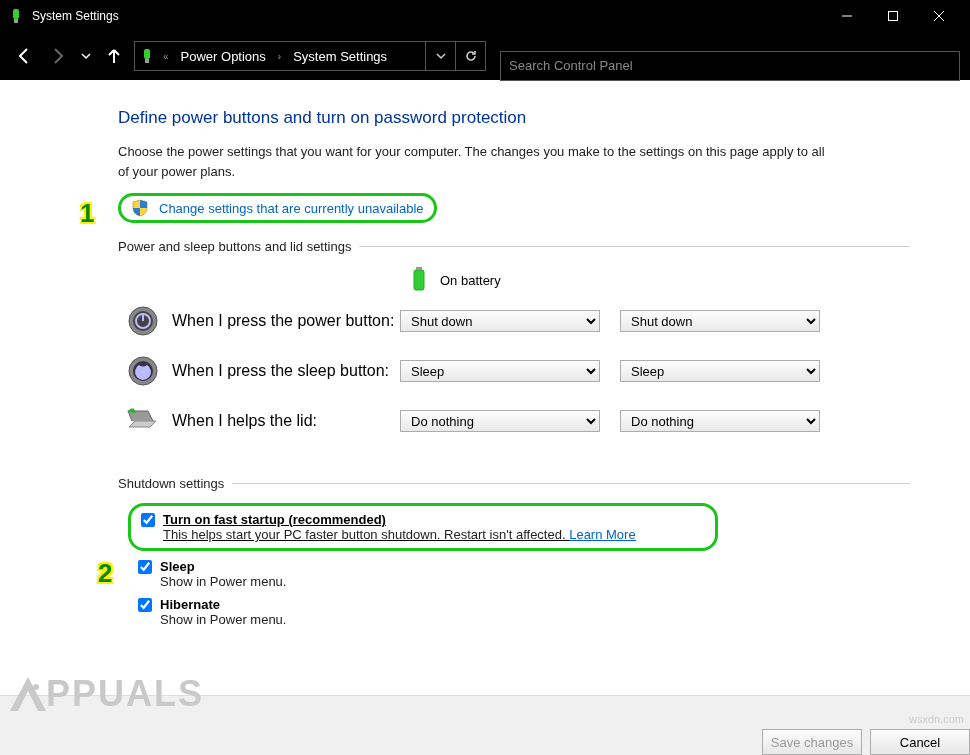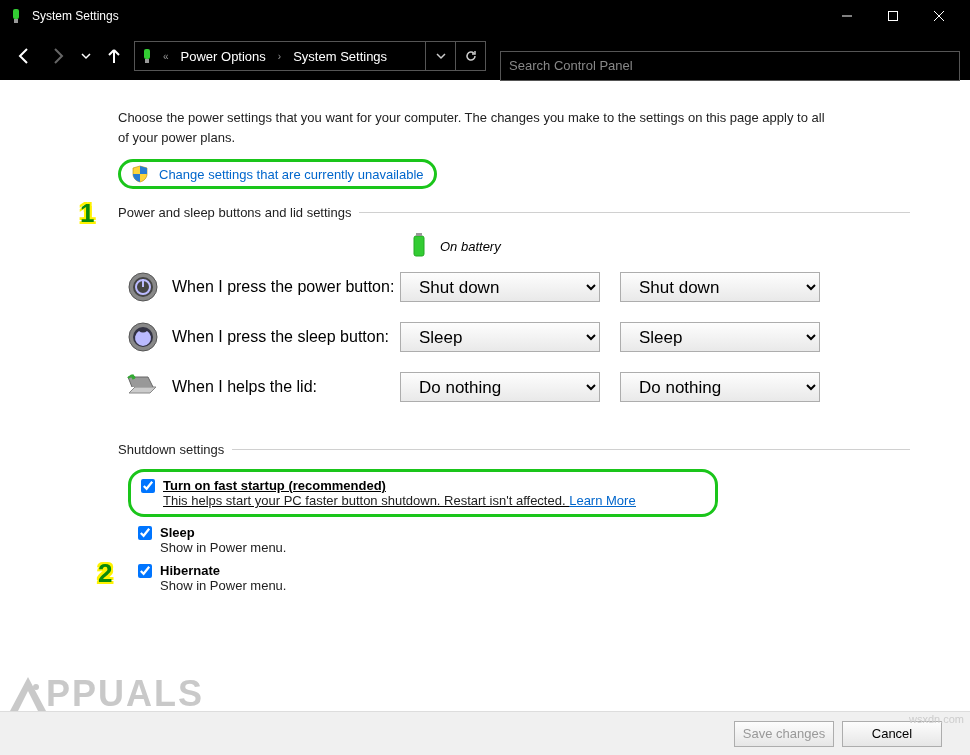--- a/index.html
+++ b/index.html
@@ -108,38 +108,37 @@
   padding-top: 12px;
 }
 fieldset.group > legend {
   font-size: 13px; color: #222; padding-right: 8px;
 }
 .cols-header {
   display: flex;
   margin-left: 290px;
   gap: 12px;
   margin-bottom: 10px;
-  font-style: italic;
 }
 .col-head {
   width: 200px;
   display: flex; align-items: center; gap: 10px;
   font-size: 13px;
 }
 .opt-row {
   display: flex; align-items: center;
   margin: 8px 0 16px 8px;
 }
 .opt-icon { width: 34px; height: 34px; margin-right: 12px; display:flex; align-items:center; justify-content:center;}
 .opt-label { width: 228px; font-size: 16px; }
 select.win {
-  width: 200px; height: 30px;
+  width: 200px; height: 22px;
   border: 1px solid #adadad;
   background: linear-gradient(#fdfdfd,#e9e9e9);
-  font-size: 17px; padding: 2px 14px;
+  font-size: 13px; padding: 2px 6px;
   margin-right: 20px;
 }
 .shutdown-items { margin-left: 20px; }
 .chk-item { margin-bottom: 8px; }
 .chk-line { display: flex; align-items: center; gap: 8px; }
 input[type=checkbox] {
   width: 14px; height: 14px;
 }
 .chk-title { font-weight: 600; font-size: 13px; }
 .chk-sub { font-size: 13px; margin-left: 22px; color: #222; }
@@ -147,25 +146,24 @@
   border: 3px solid #1ac51a;
   border-radius: 16px;
   padding: 6px 10px;
   margin-left: -10px;
   width: 590px;
   text-decoration: underline;
 }
 .footer {
   position: absolute;
   left:0; right:0; bottom:0;
-  height: 44px;
+  height: 60px;
   background: #f0f0f0;
   border-top: 1px solid #ddd;
-  display: flex; align-items: center; justify-content: flex-end;
-  padding-right: 28px;
+  display: flex; align-items: flex-end; justify-content: flex-end;
   gap: 8px;
 }
 button.win-btn {
   min-width: 100px; height: 26px;
   border: 1px solid #adadad;
   background: linear-gradient(#fdfdfd,#e6e6e6);
   font-size: 13px;
 }
 button.win-btn:disabled { color: #999; }
 .annot {
@@ -267,20 +265,21 @@
           <path d="M11 7a4 4 0 1 1-1.2-2.8" fill="none" stroke="#ccc" stroke-width="1.5"></path>
           <path d="M11 2v3h-3" fill="none" stroke="#ccc" stroke-width="1.5"></path>
         </svg>
       </div>
   </div>
 
   <div class="searchbox">Search Control Panel</div>
 </div>
 
 <div class="content">
+  <h1 class="main-heading">Define power buttons and turn on password protection</h1>
   <p class="desc">Choose the power settings that you want for your computer. The changes you make to the settings on this page apply to all of your power plans.</p>
 
   <div class="change-link-row">
     <svg class="shield" viewBox="0 0 18 18">
       <path d="M9 1 L16 3 V9 C16 13 13 16 9 17 C5 16 2 13 2 9 V3 Z" fill="#ffd43a" stroke="#b58900" stroke-width="0.6"></path>
       <path d="M9 1 L16 3 V9 L9 9 Z" fill="#2b7cd3"></path>
       <path d="M9 9 L2 9 V3 L9 1 Z" fill="#2b7cd3" opacity="0"></path>
       <path d="M2 9 H9 V17 C5 16 2 13 2 9 Z" fill="#2b7cd3"></path>
     </svg>
     <a href="#" class="link">Change settings that are currently unavailable</a>

